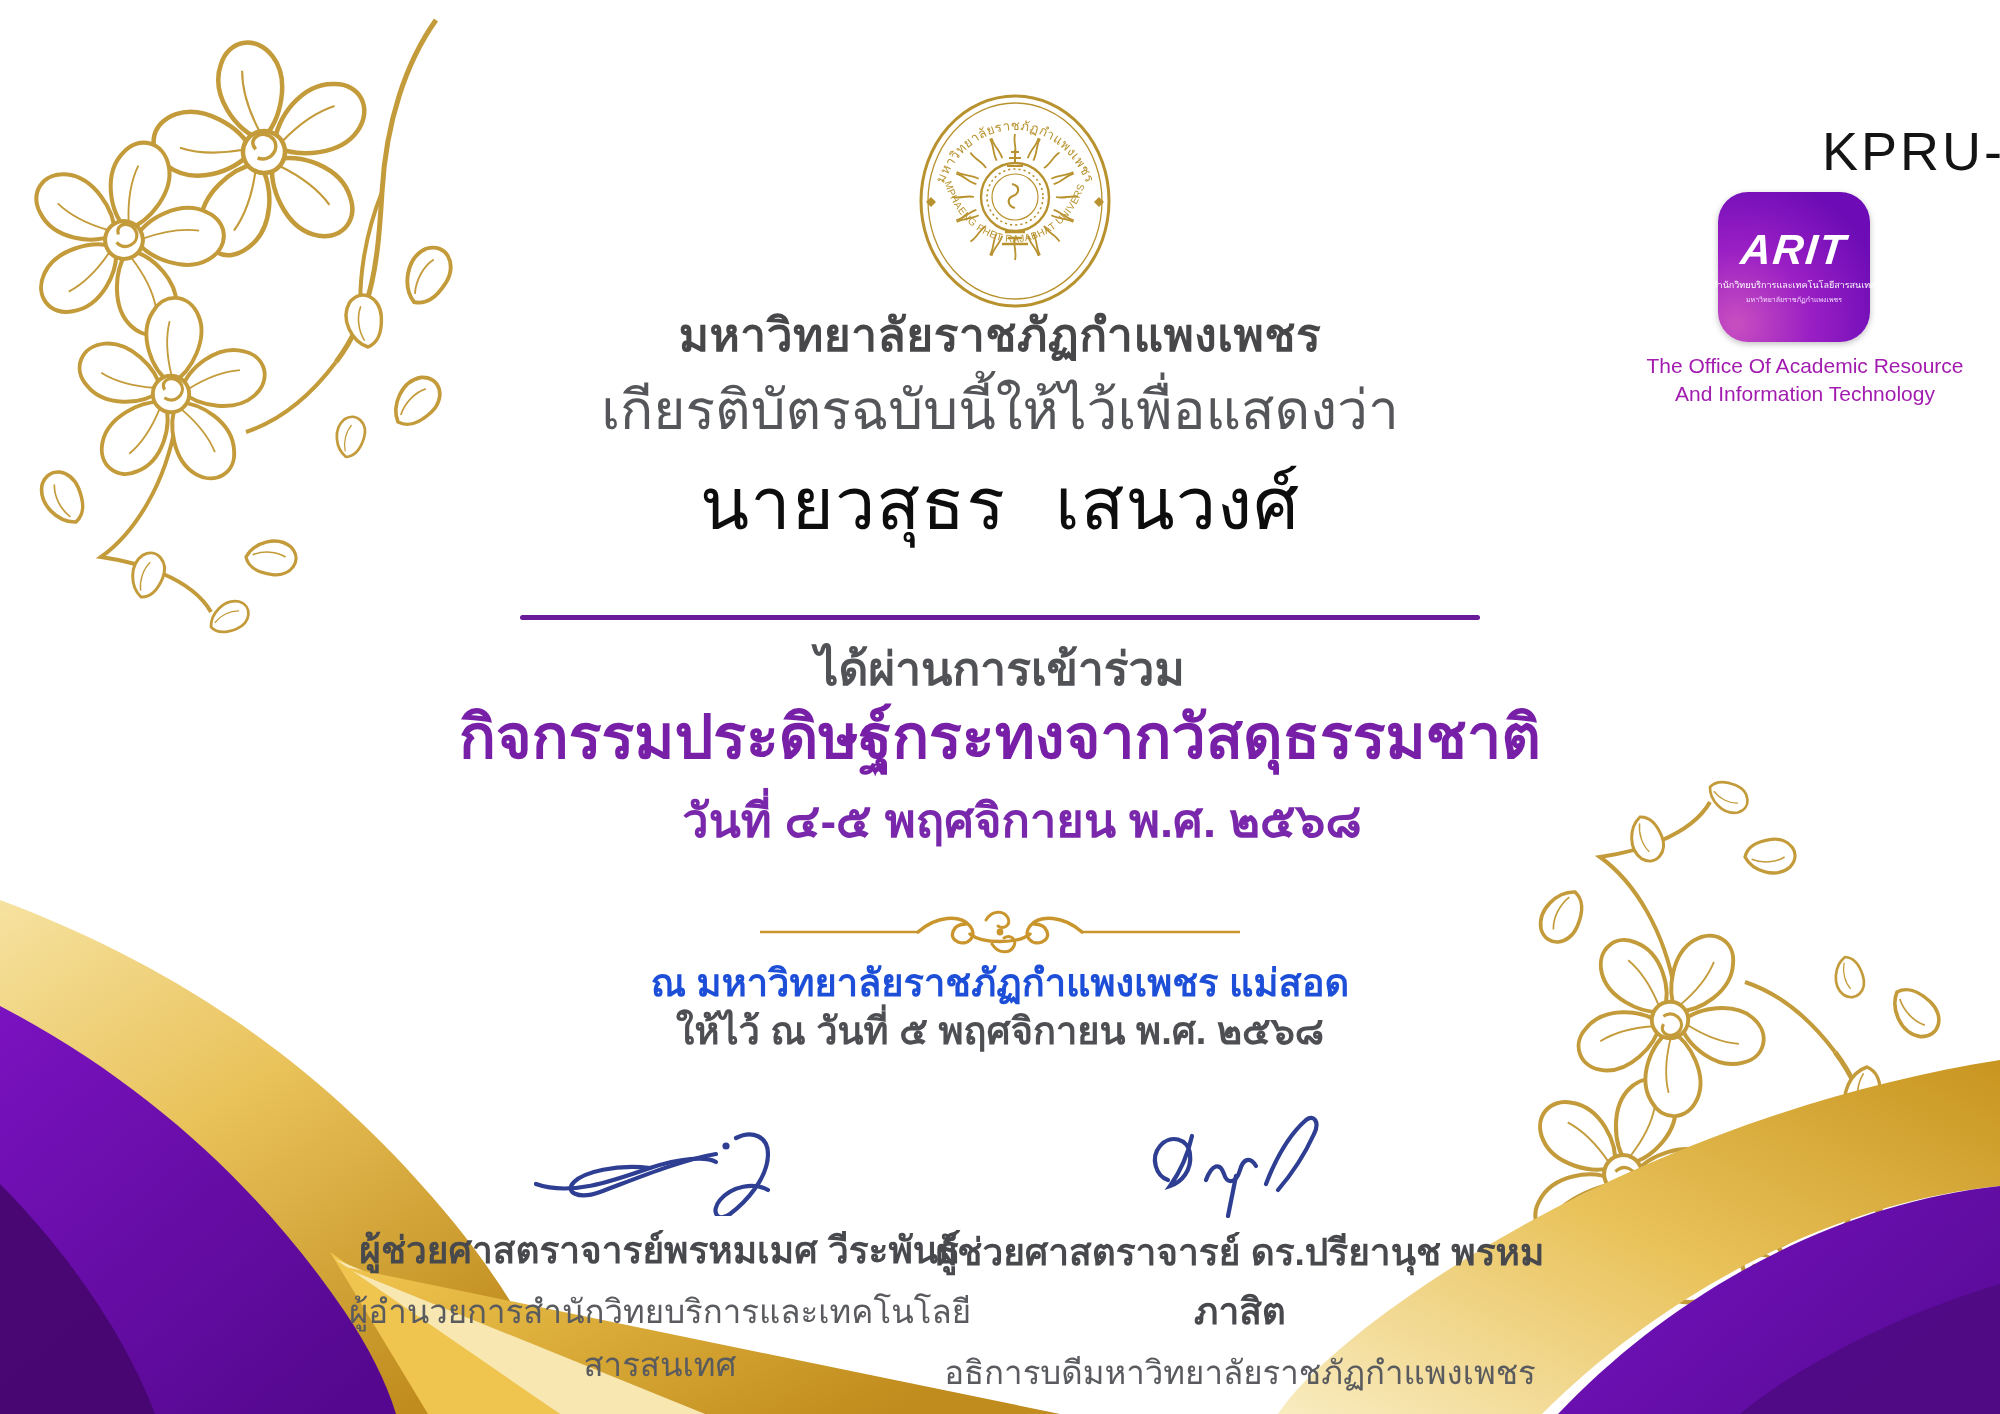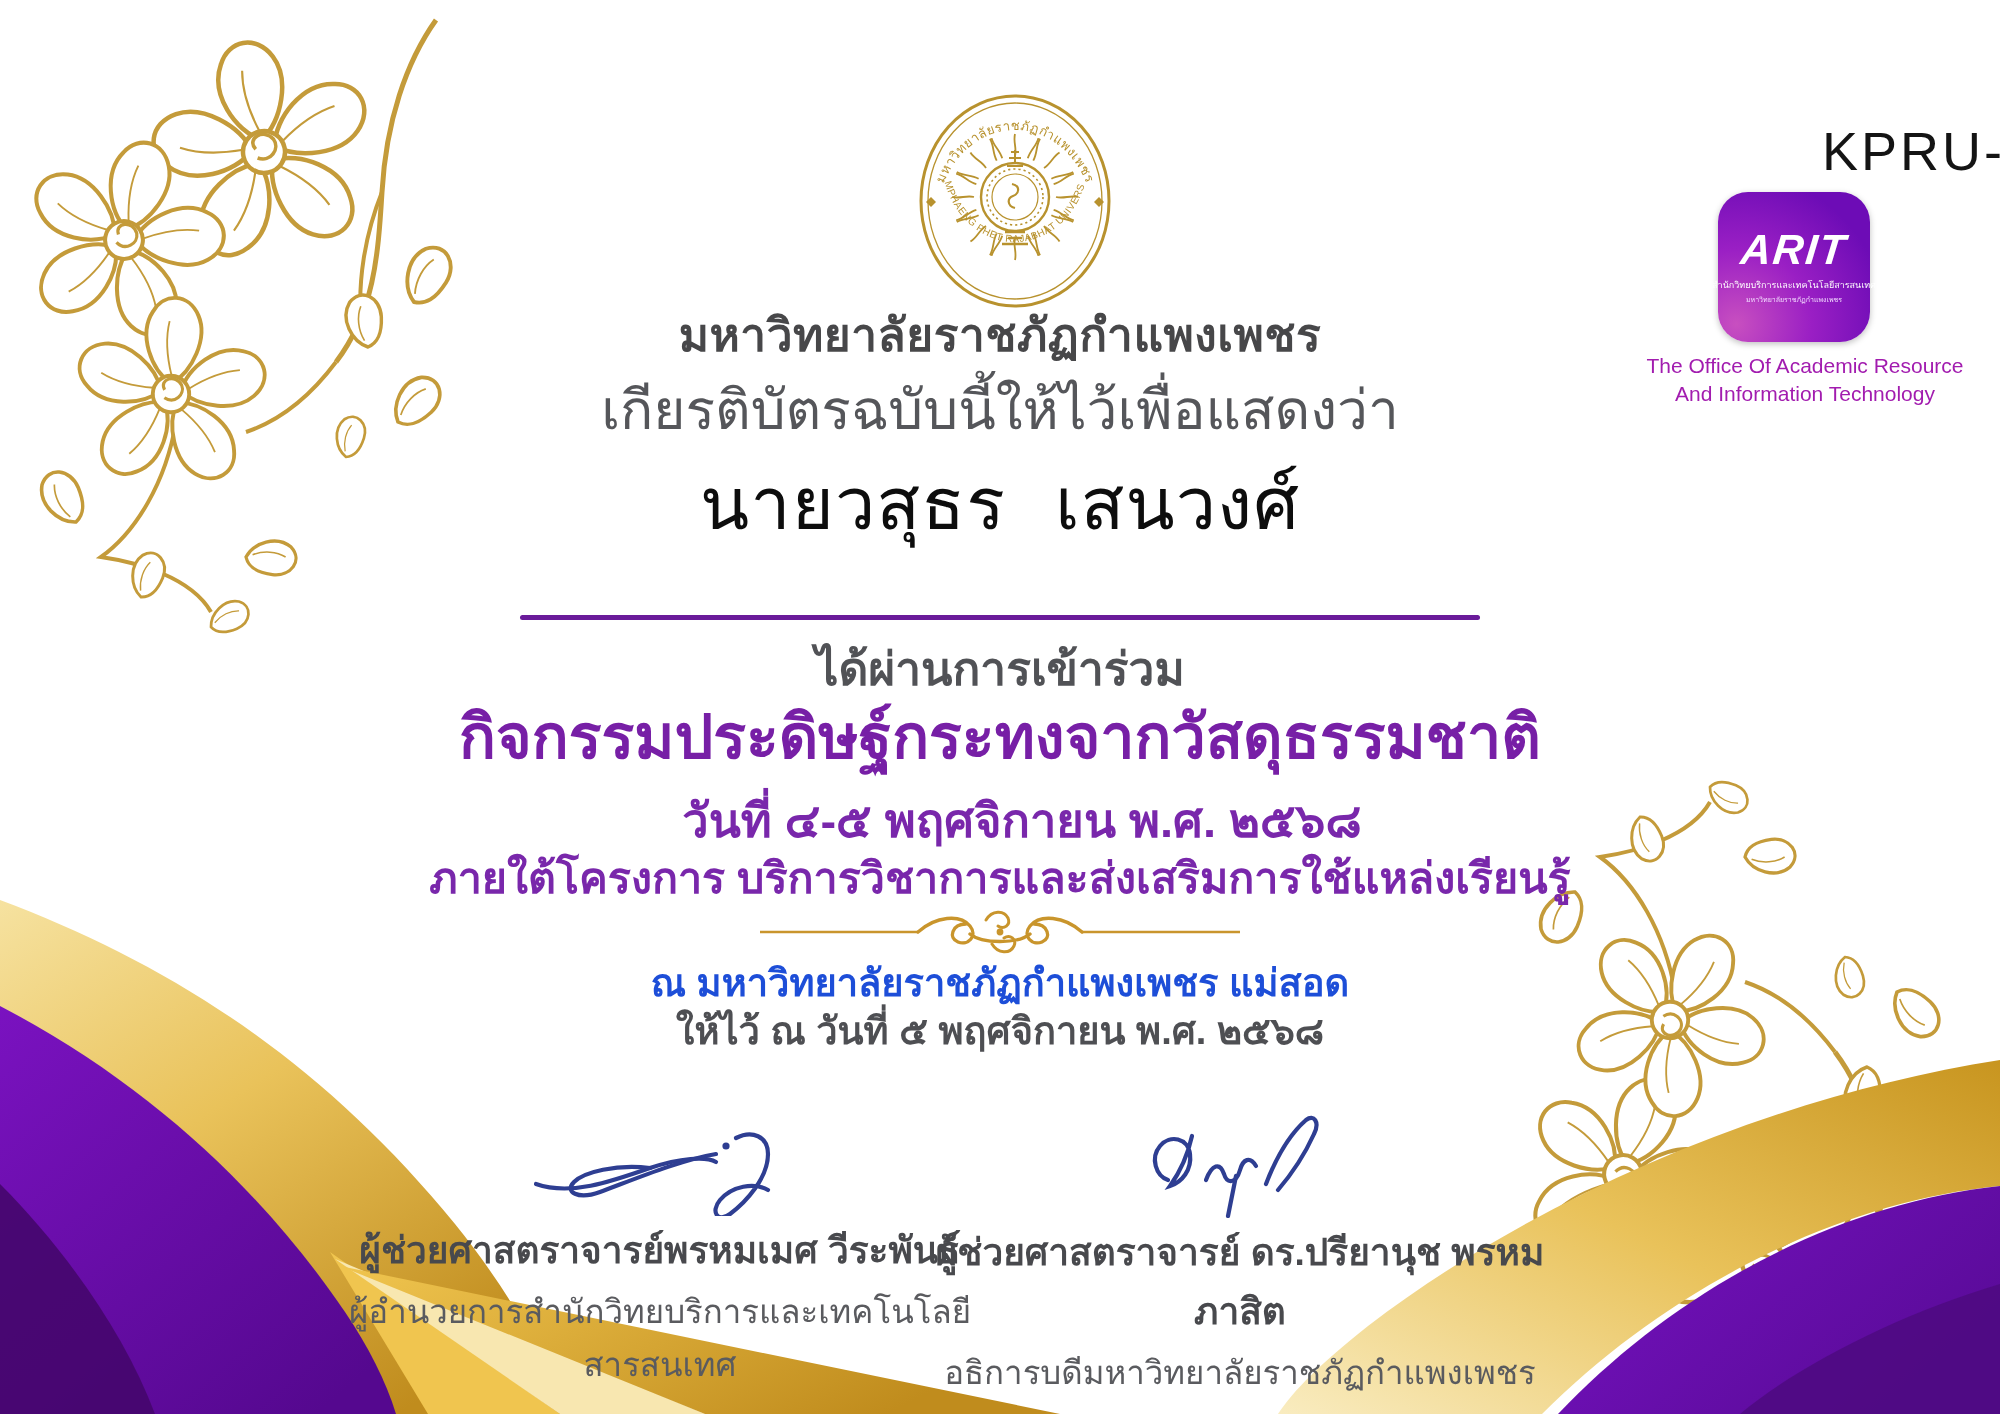--- a/index.html
+++ b/index.html
@@ -183,21 +183,20 @@
     </g>
   </svg>
 
   <div class="abs centered uni-line">มหาวิทยาลัยราชภัฏกำแพงเพชร</div>
   <div class="abs centered certify-line">เกียรติบัตรฉบับนี้ให้ไว้เพื่อแสดงว่า</div>
   <div class="abs centered recipient">นายวสุธร  เสนวงศ์</div>
   <div class="abs name-underline"></div>
   <div class="abs centered activity-title">กิจกรรมประดิษฐ์กระทงจากวัสดุธรรมชาติ</div>
   <div class="abs centered passed-line">ได้ผ่านการเข้าร่วม</div>
   <div class="abs centered activity-date">วันที่ ๔-๕ พฤศจิกายน พ.ศ. ๒๕๖๘</div>
-  <div class="abs centered project-line">ภายใต้โครงการ บริการวิชาการและส่งเสริมการใช้แหล่งเรียนรู้</div>
 
   <svg class="abs" style="left:760px;top:904px;" width="480" height="56" viewBox="0 0 480 56" aria-hidden="true">
     <g stroke="#c9952c" fill="none" stroke-linecap="round">
       <path d="M0,28 H158" stroke-width="2.4"></path>
       <path d="M322,28 H480" stroke-width="2.4"></path>
       <path d="M158,28 C176,12 200,10 210,22 C218,32 208,42 198,38 C188,34 192,20 206,20" stroke-width="3.4"></path>
       <path d="M322,28 C304,12 280,10 270,22 C262,32 272,42 282,38 C292,34 288,20 274,20" stroke-width="3.4"></path>
       <path d="M210,30 C222,40 258,40 270,30" stroke-width="3.4"></path>
       <path d="M226,16 C232,6 244,6 248,14 C251,21 244,26 238,22" stroke-width="3"></path>
       <path d="M254,16 C248,6 236,6 232,14" stroke-width="0"></path>

